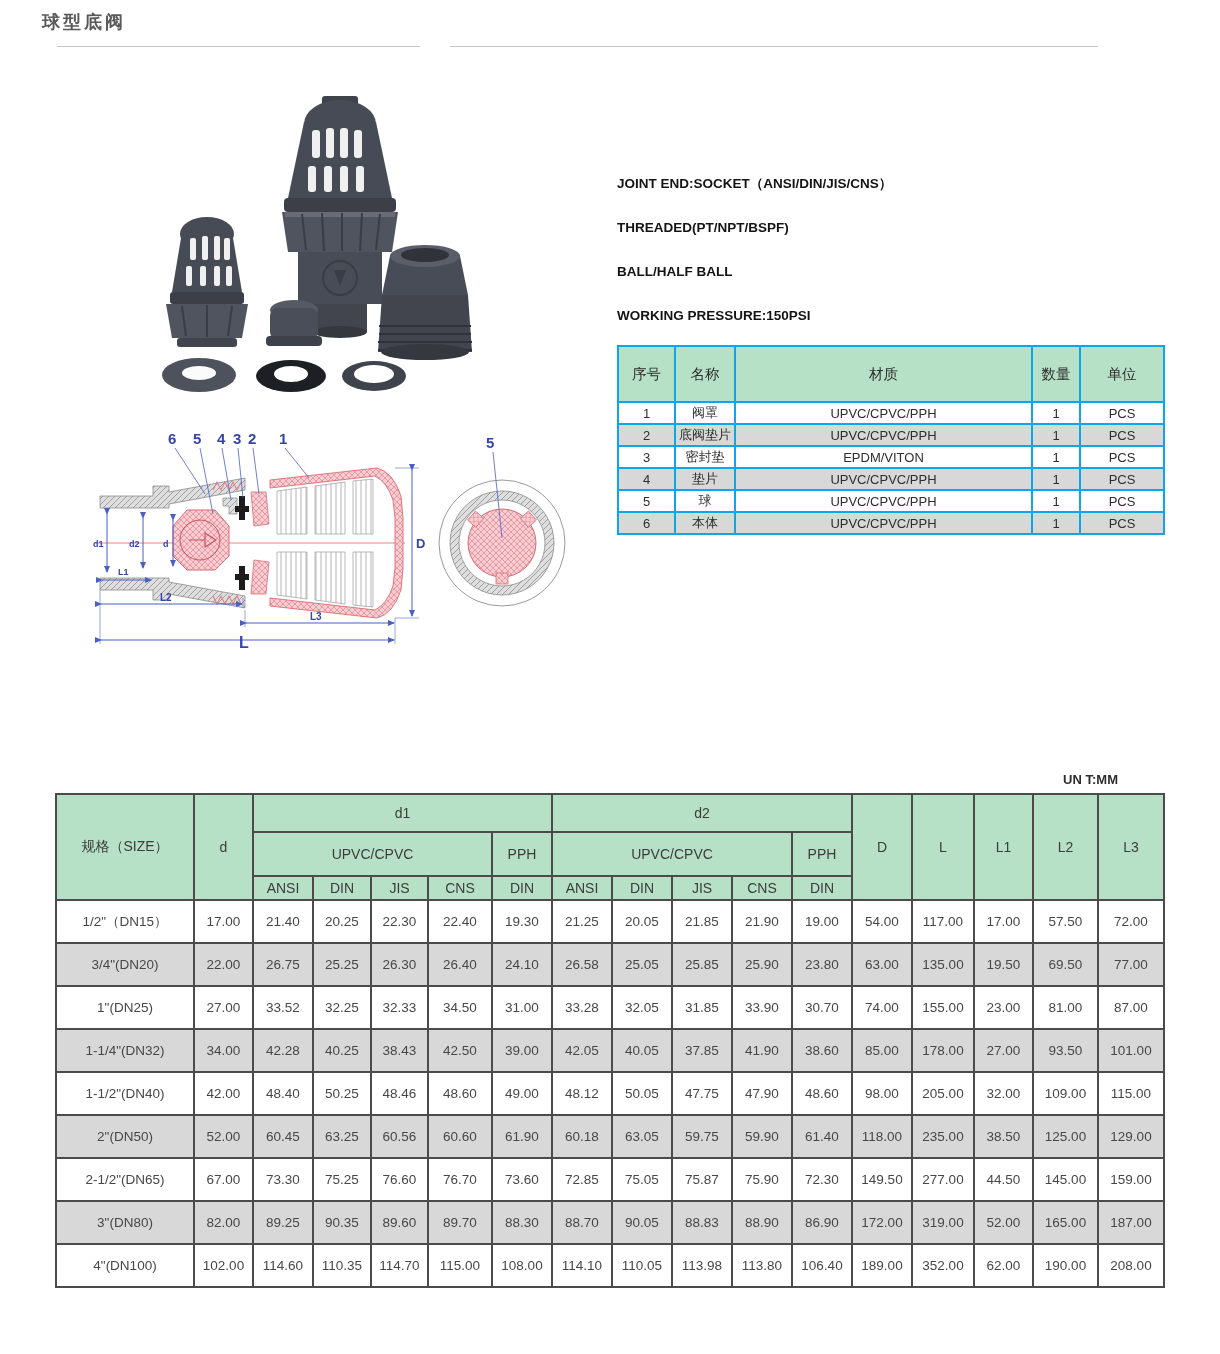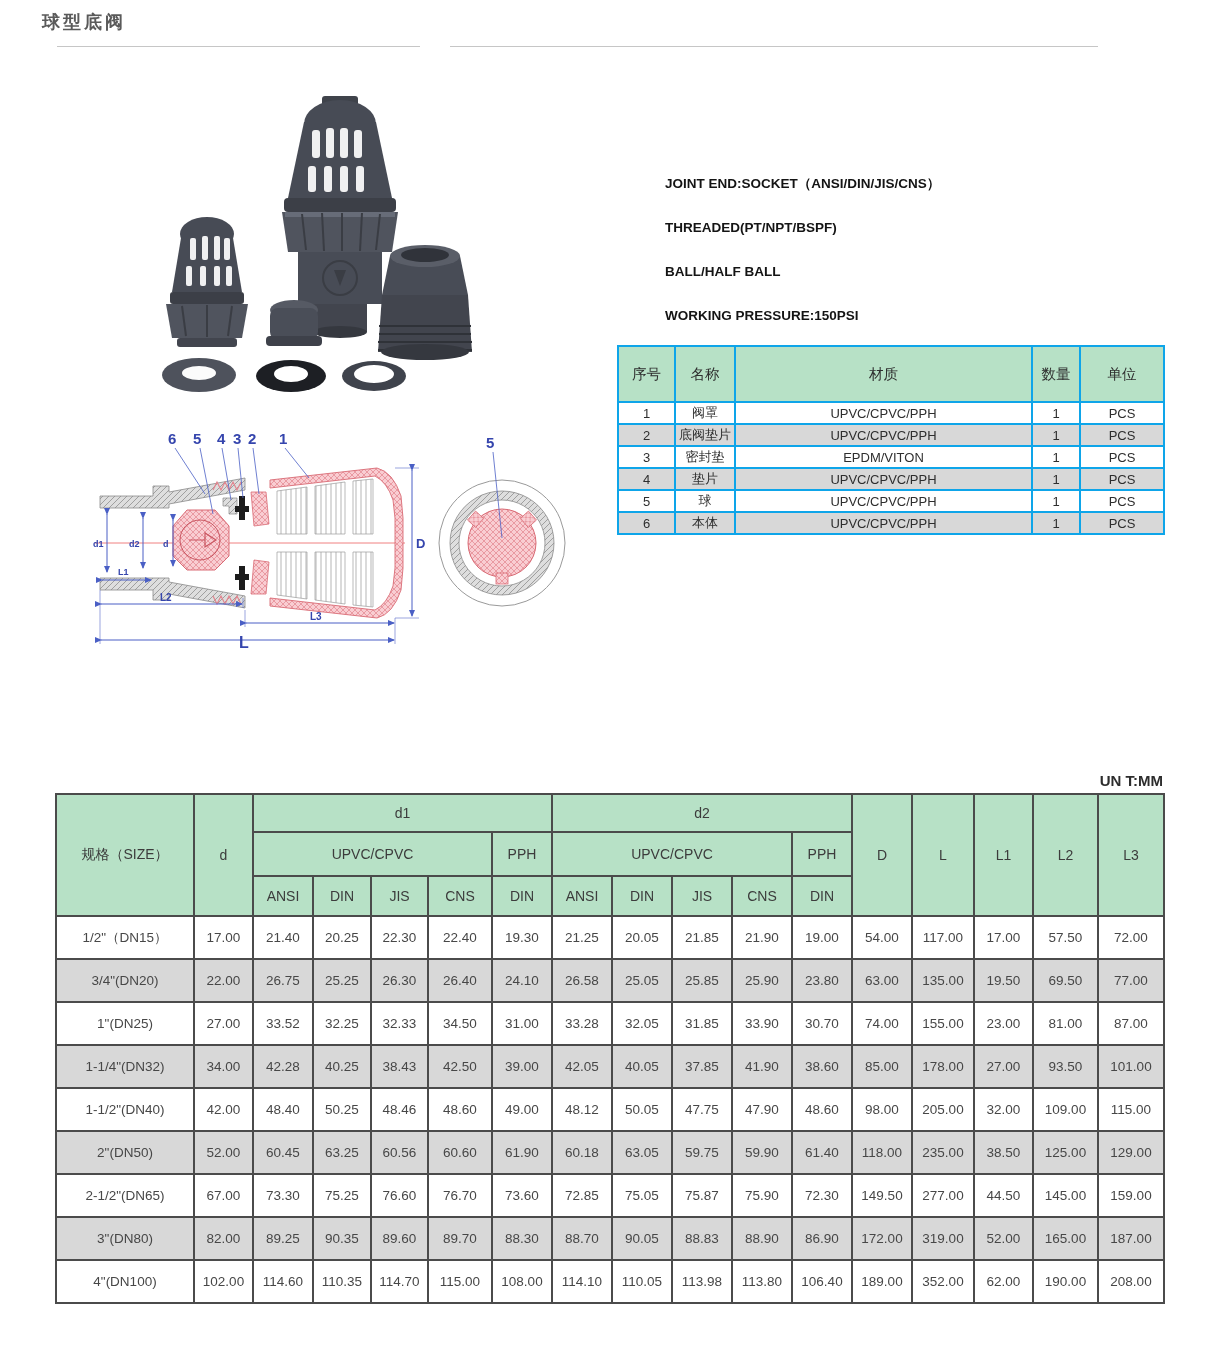--- a/index.html
+++ b/index.html
@@ -10,40 +10,40 @@
             color:#5a5a5a;letter-spacing:3px;}
   .title-en{position:absolute;left:450px;top:10px;font-size:23px;font-weight:bold;
             color:#00b79b;letter-spacing:.5px;}
   .rule{position:absolute;top:46px;height:1px;background:#c6c6c6;}
   .rule.l{left:57px;width:363px;} .rule.r{left:450px;width:648px;}
   
   .photo{position:absolute;left:120px;top:80px;}
   .drawing{position:absolute;left:55px;top:418px;}
   .drawing text{font-family:"Liberation Sans",sans-serif;}
   
-  .specs{position:absolute;left:617px;top:176px;margin-left:48px;}
+  .specs{position:absolute;left:617px;top:176px;}
   .spec-line{font-size:13.5px;font-weight:bold;color:#141414;line-height:16px;margin-bottom:28px;}
   .spec-line:last-child{margin-top:6px;}
   
   table{border-collapse:collapse;table-layout:fixed;}
   th,td{text-align:center;vertical-align:middle;padding:0;overflow:hidden;white-space:nowrap;}
   .parts-table{position:absolute;left:617px;top:345px;width:546px;}
   .parts-table th,.parts-table td{border:2px solid #0ea5e9;font-weight:normal;color:#2e2e2e;}
   .parts-table thead tr{height:56px;background:#b7e1c6;}
   .parts-table th{font-size:14.5px;}
   .parts-table tbody tr{height:22px;background:#fff;}
   .parts-table tbody td{font-size:13px;}
-  .unit-note{position:absolute;left:1020px;top:772px;width:143px;text-align:right;
-             font-size:15px;font-weight:bold;color:#2d2d2d;}
+  .unit-note{position:absolute;left:975px;top:772px;width:143px;text-align:right;
+             font-size:13px;font-weight:bold;color:#2d2d2d;}
   .dim-table{position:absolute;left:55px;top:793px;width:1108px;}
   .dim-table th,.dim-table td{border:2px solid #4b4b4b;}
   .dim-table thead th{background:#b7e1c6;font-weight:normal;font-size:14px;color:#3c3c3c;}
   .dim-table thead tr:nth-child(1){height:38px;}
   .dim-table thead tr:nth-child(2){height:44px;}
-  .dim-table thead tr:nth-child(3){height:40px;padding-left:43px;}
+  .dim-table thead tr:nth-child(3){height:24px;padding-left:43px;}
   .dim-table tbody tr{height:43px;background:#fff;}
   .dim-table tbody td{font-size:13.5px;color:#474747;}
   tr.alt{background:#d8d8d8 !important;}
 </style>
 </head>
 <body>
 
 <div class="page">
 
   <div class="title-zh">球型底阀</div>

